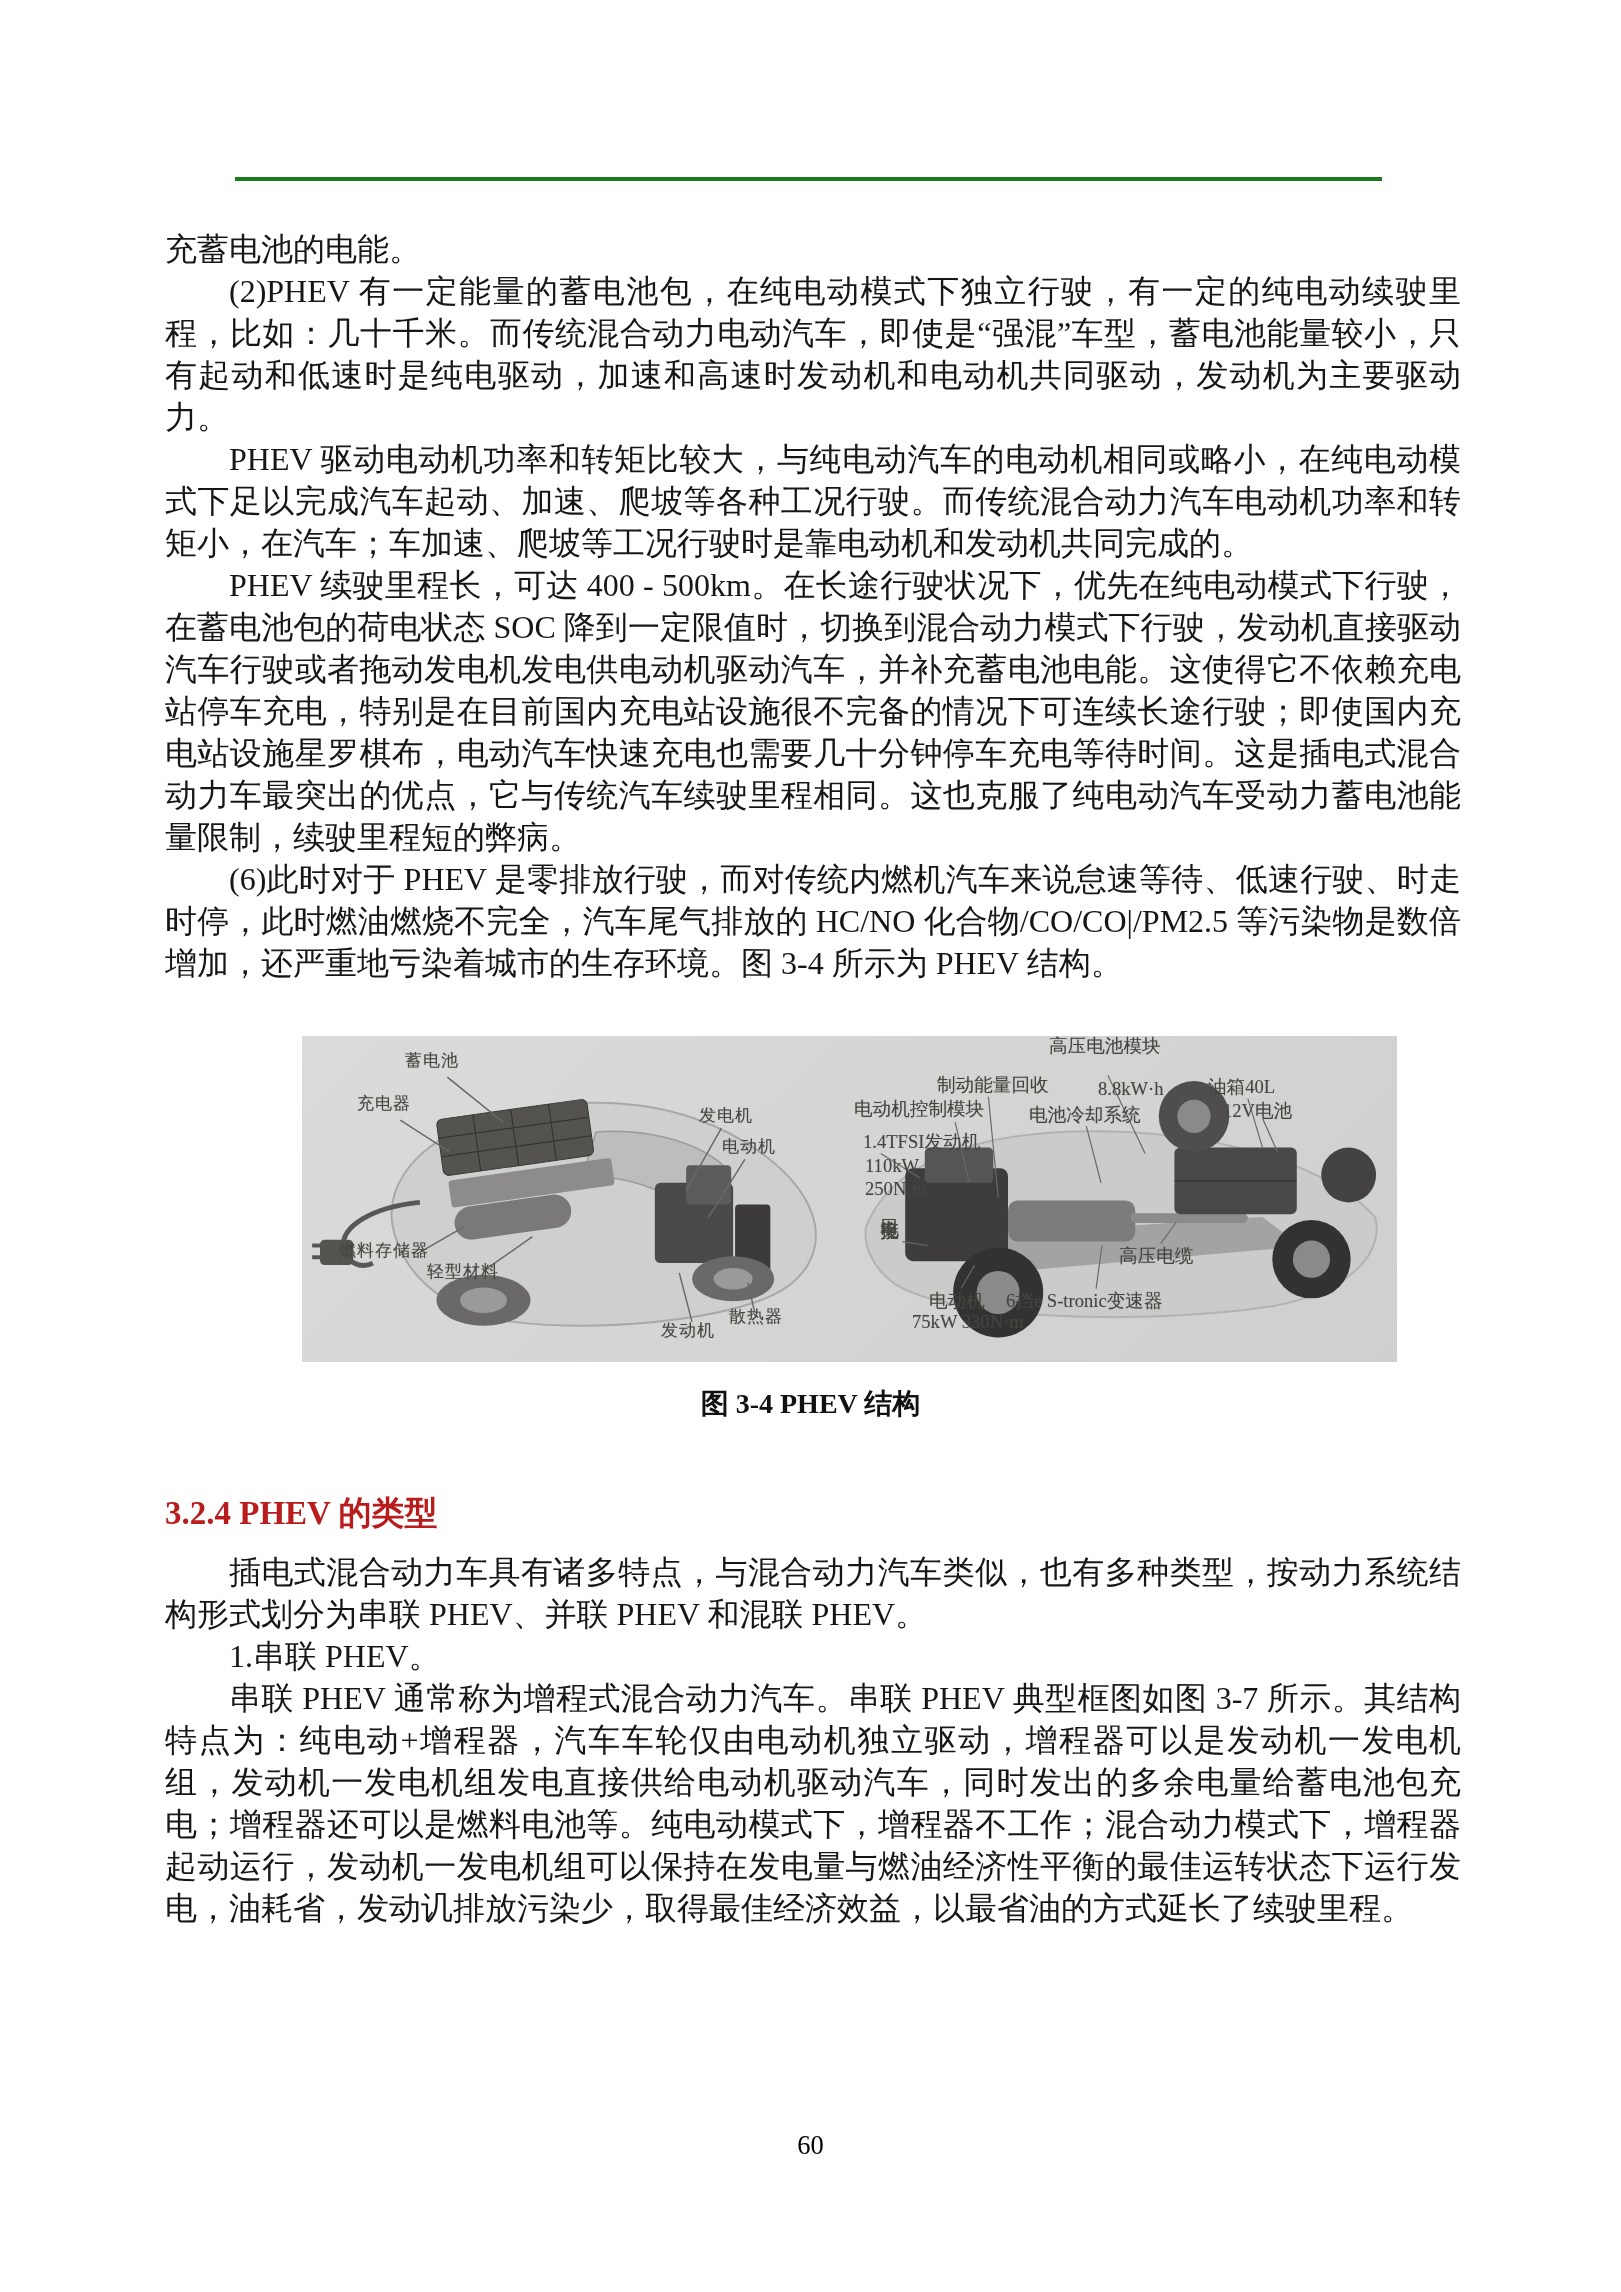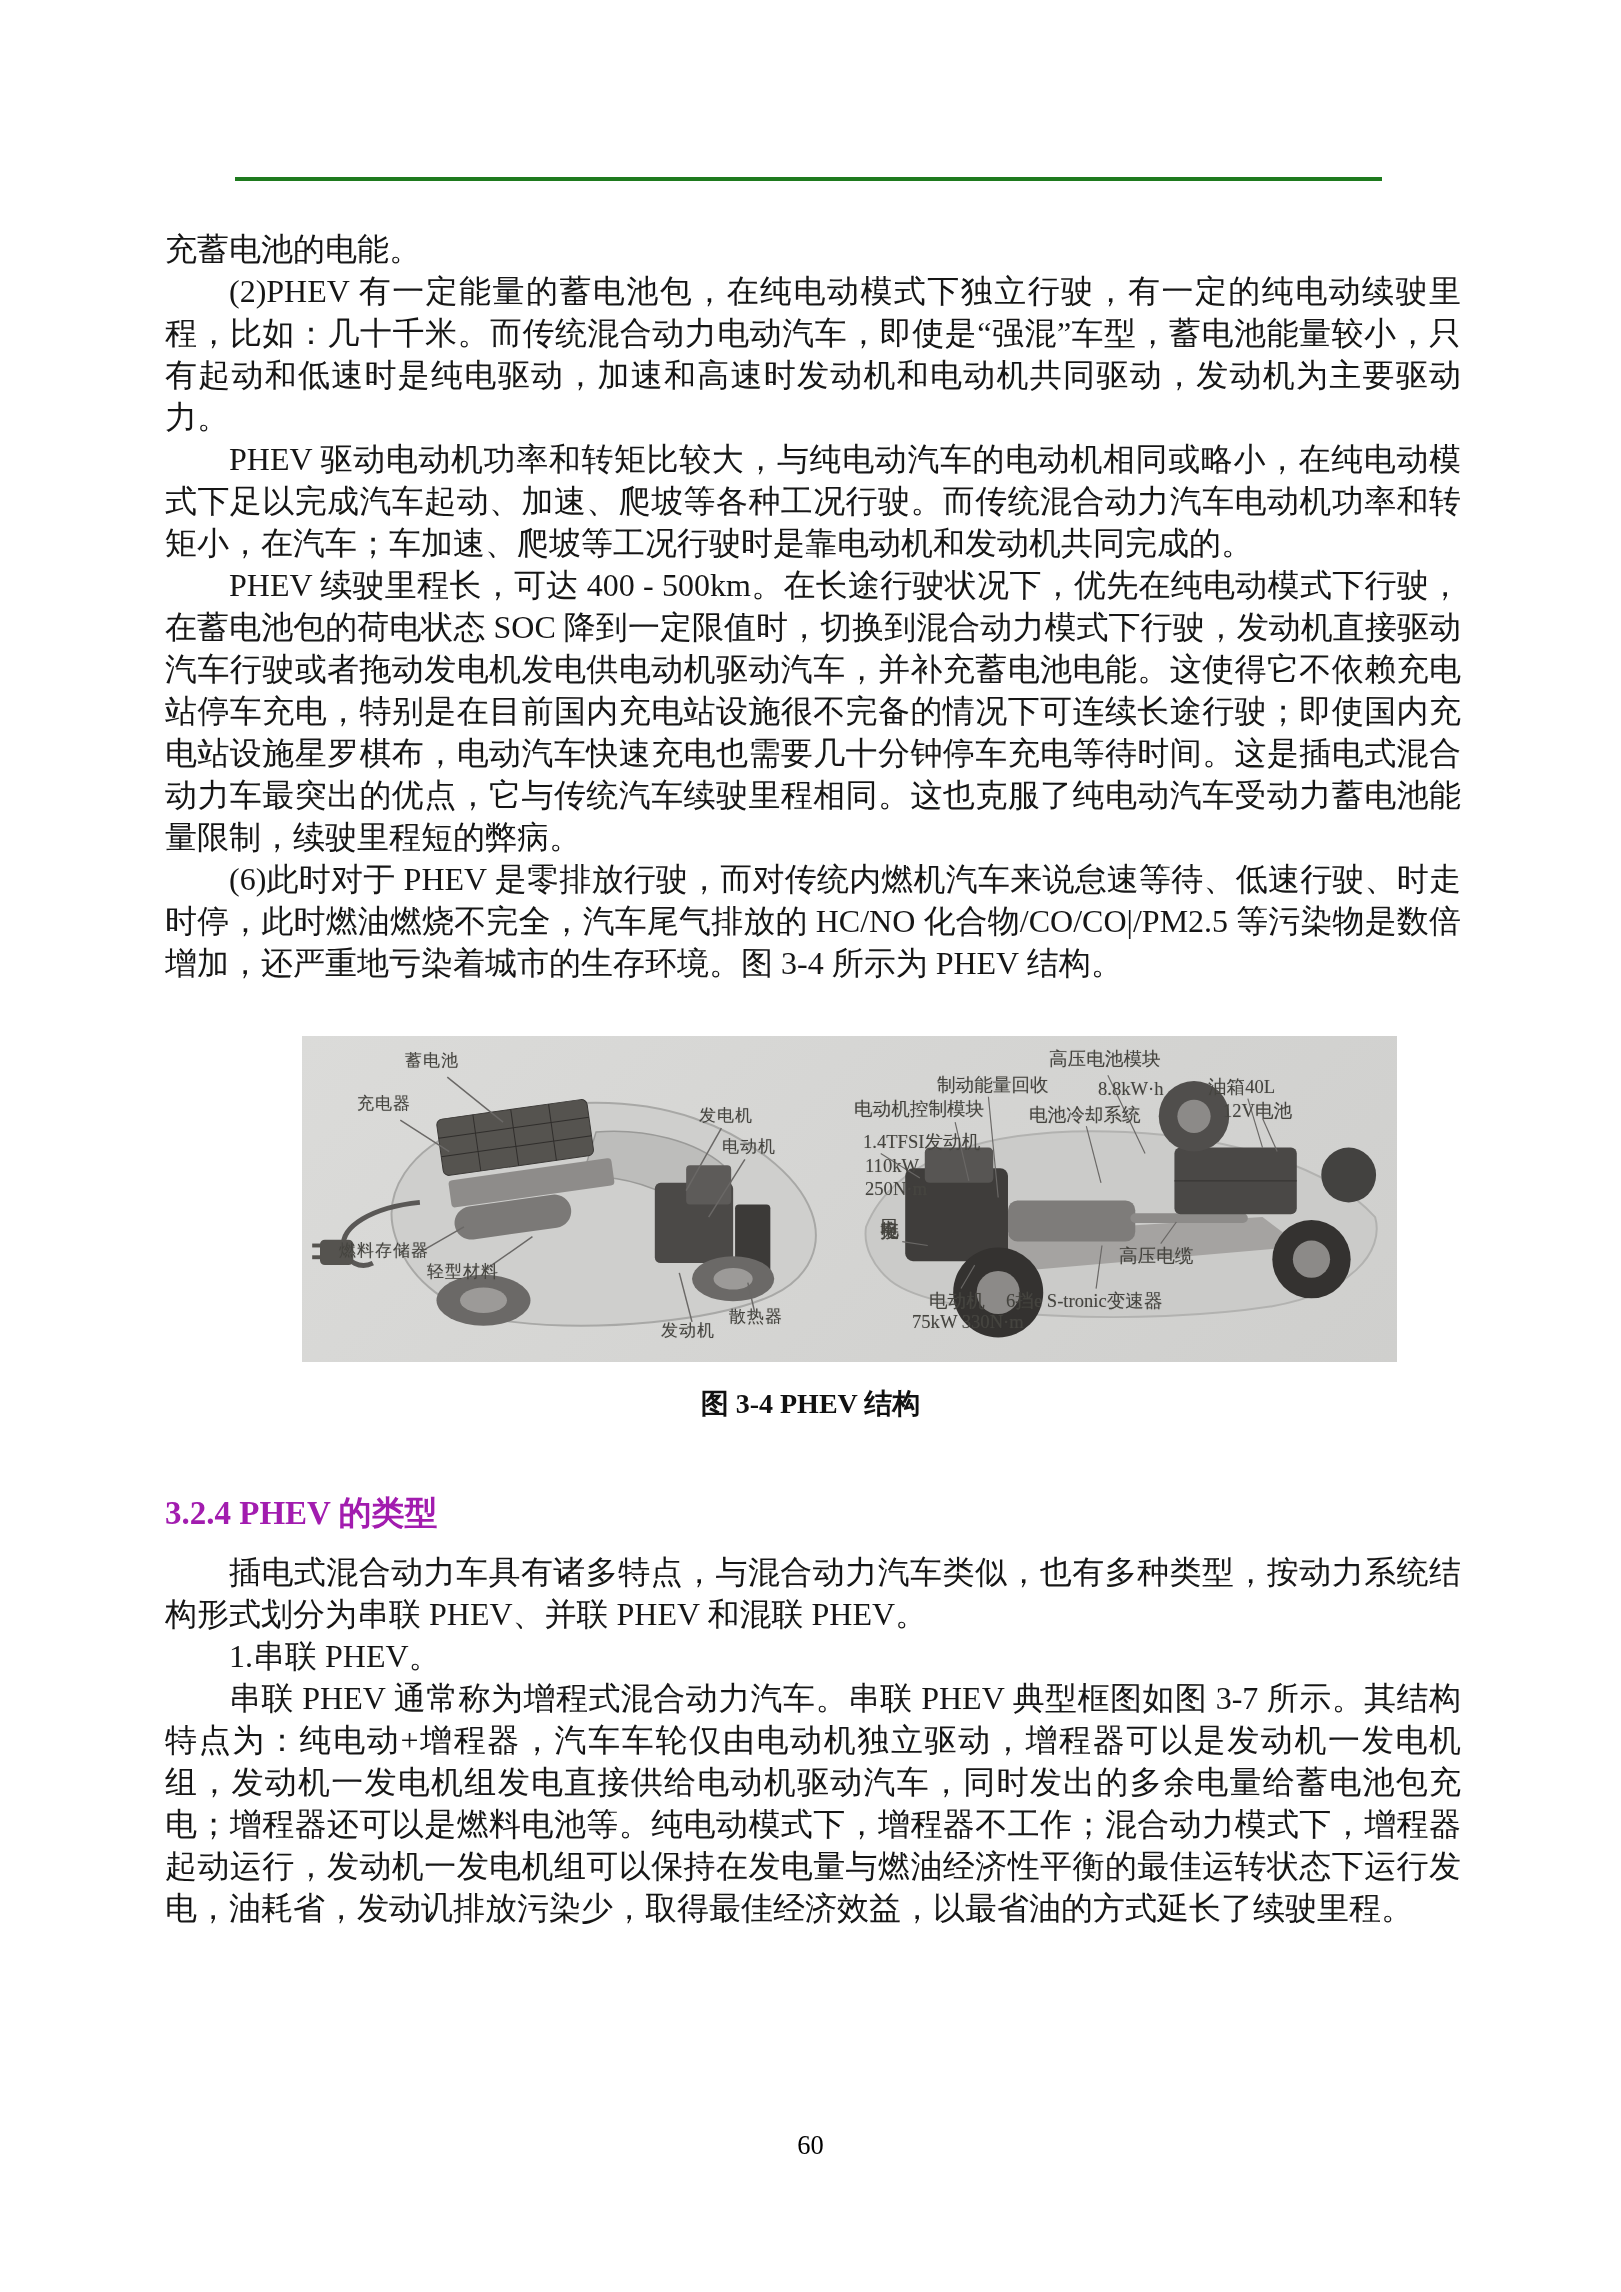--- a/index.html
+++ b/index.html
@@ -38,21 +38,21 @@
   }
   .fig-label.sm { font-size:18.6px; letter-spacing:0; }
   .fig-label.vertical { writing-mode:vertical-rl; }
 
   .figure-caption {
     position:absolute; left:0; top:1351px; width:1621px; text-align:center;
     font-size:28px; font-weight:bold; color:#111;
   }
   .section-heading {
     position:absolute; left:165px; top:1457px; margin:0;
-    font-size:33px; font-weight:bold; color:#a21caf;
+    font-size:33px; font-weight:bold; color:#b91c1c;
   }
   .page-number {
     position:absolute; left:0; top:2096px; width:1621px; text-align:center;
     font-size:26.5px; color:#000000;
   }
 </style>
 </head>
 <body>
 
 <div class="page">
@@ -141,21 +141,21 @@
     <span class="fig-label" style="left:103px; top:15.7px;">蓄电池</span>
     <span class="fig-label" style="left:55px;  top:59px;">充电器</span>
     <span class="fig-label" style="left:397px; top:71px;">发电机</span>
     <span class="fig-label" style="left:420px; top:102px;">电动机</span>
     <span class="fig-label" style="left:37px;  top:206px;">燃料存储器</span>
     <span class="fig-label" style="left:125px; top:227px;">轻型材料</span>
     <span class="fig-label" style="left:359px; top:286px;">发动机</span>
     <span class="fig-label" style="left:427px; top:272px;">散热器</span>
 
     <span class="fig-label sm" style="left:635px; top:39px;">制动能量回收</span>
-    <span class="fig-label sm" style="left:747px; top:13px;">高压电池模块</span>
+    <span class="fig-label sm" style="left:747px; top:0;">高压电池模块</span>
     <span class="fig-label sm" style="left:796px; top:43px;">8.8kW·h</span>
     <span class="fig-label sm" style="left:906px; top:41px;">油箱40L</span>
     <span class="fig-label sm" style="left:921px; top:65px;">12V电池</span>
     <span class="fig-label sm" style="left:552px; top:65px;font-family:Liberation Mono, monospace;">电动机控制模块</span>
     <span class="fig-label sm" style="left:727px; top:69px;">电池冷却系统</span>
     <span class="fig-label sm" style="left:561px; top:96px;">1.4TFSI发动机</span>
     <span class="fig-label sm" style="left:563px; top:120px;">110kW</span>
     <span class="fig-label sm" style="left:563px; top:143px;">250N·m</span>
     <span class="fig-label sm vertical" style="left:578px; top:169px;">充电接口</span>
     <span class="fig-label sm" style="left:817px; top:210px;">高压电缆</span>

